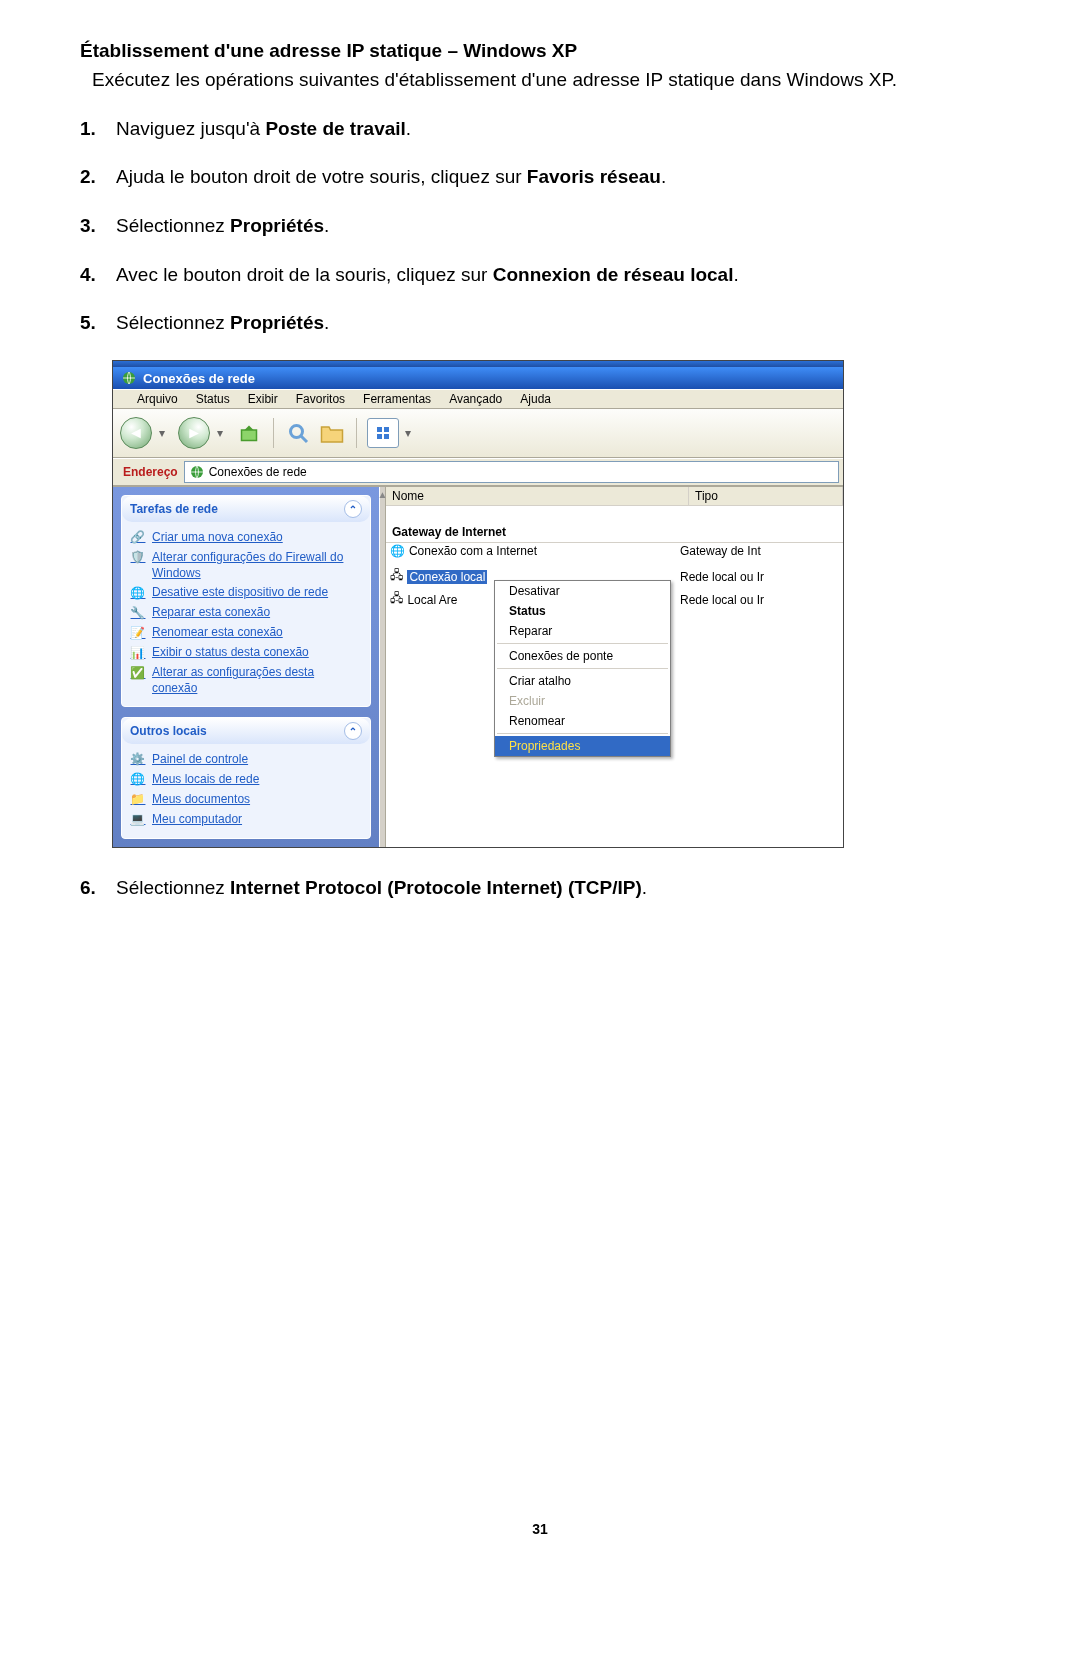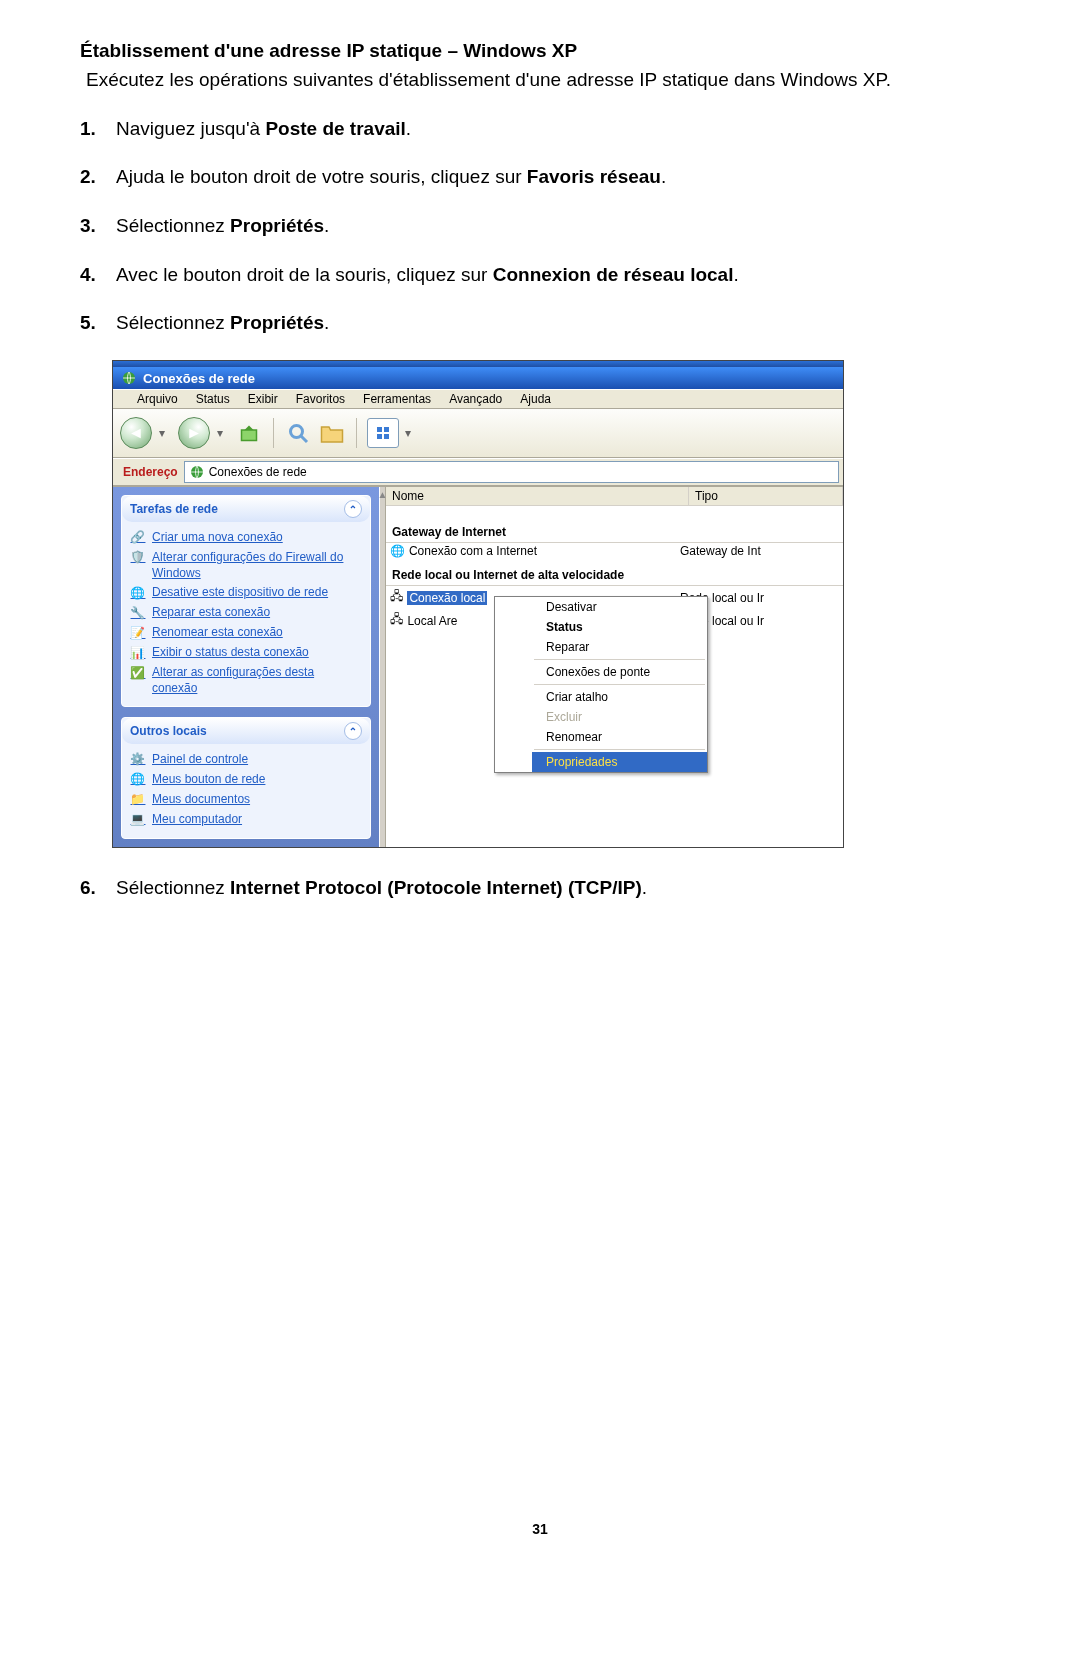--- a/index.html
+++ b/index.html
@@ -13,21 +13,21 @@
     padding: 40px 80px 0 80px;
   }
   .heading {
     font-size: 19px;
     font-weight: 700;
     margin: 0 0 6px 0;
   }
   .intro {
     font-size: 19px;
     line-height: 1.3;
-    margin: 0 0 24px 6px;
+    margin: 0 0 24px 12px;
   }
   ol.steps {
     list-style: none;
     padding: 0;
     margin: 0;
   }
   ol.steps li {
     font-size: 19px;
     line-height: 1.3;
     margin: 0 0 24px 0;
@@ -388,21 +388,21 @@
             <span>Outros locais</span>
             <span class="chev">⌃</span>
           </div>
           <div class="panel-body">
             <div class="item">
                 <span class="ic">⚙️</span>
                 <span>Painel de controle</span>
               </div>
             <div class="item">
                 <span class="ic">🌐</span>
-                <span>Meus bouton de rede</span>
+                <span>Meus locais de rede</span>
               </div>
             <div class="item">
                 <span class="ic">📁</span>
                 <span>Meus documentos</span>
               </div>
             <div class="item">
                 <span class="ic">💻</span>
                 <span>Meu computador</span>
               </div>
           </div>
@@ -417,37 +417,36 @@
         <div class="main-wrap">
           <div class="group">Gateway de Internet</div>
           <div class="row">
             <div class="rn">
                 <span>🌐</span>
                 <span class="txt">Conexão com a Internet</span>
               </div>
             <div class="rt">Gateway de Int</div>
           </div>
           <div style="height:6px"></div>
-          <div class="group">Rede local ou Internet de alta velocidade</div>
           <div class="row sel">
             <div class="rn">
                 <span>🖧</span>
                 <span class="txt">Conexão local</span>
               </div>
             <div class="rt">Rede local ou Ir</div>
           </div>
           <div class="row">
             <div class="rn">
                 <span>🖧</span>
                 <span class="txt">Local Are</span>
               </div>
             <div class="rt">Rede local ou Ir</div>
           </div>
 
-          <div class="ctx" style="top:74px; left:108px;padding-left:37px;">
+          <div class="ctx" style="top:58px; left:108px;">
             <div class="ci">Desativar</div>
             <div class="ci bold">Status</div>
             <div class="ci">Reparar</div>
             <hr>
             <div class="ci">Conexões de ponte</div>
             <hr>
             <div class="ci">Criar atalho</div>
             <div class="ci disabled">Excluir</div>
             <div class="ci">Renomear</div>
             <hr>

